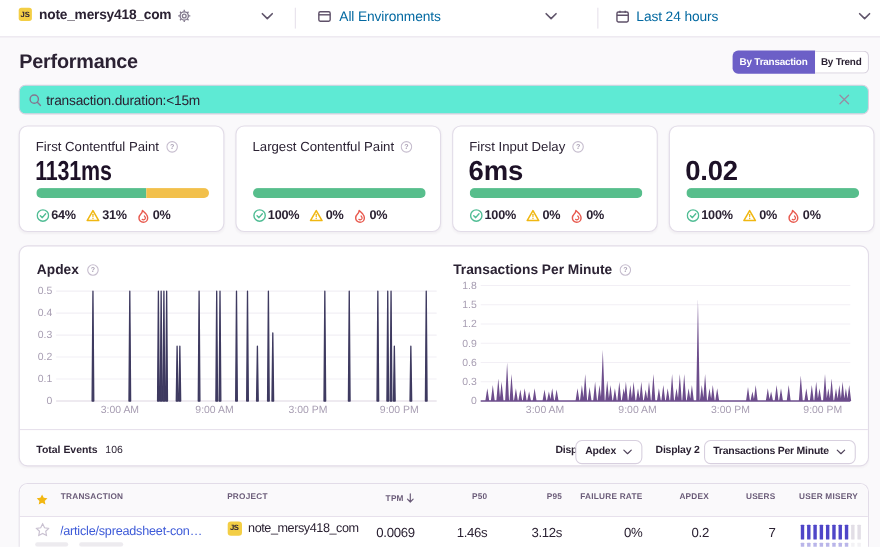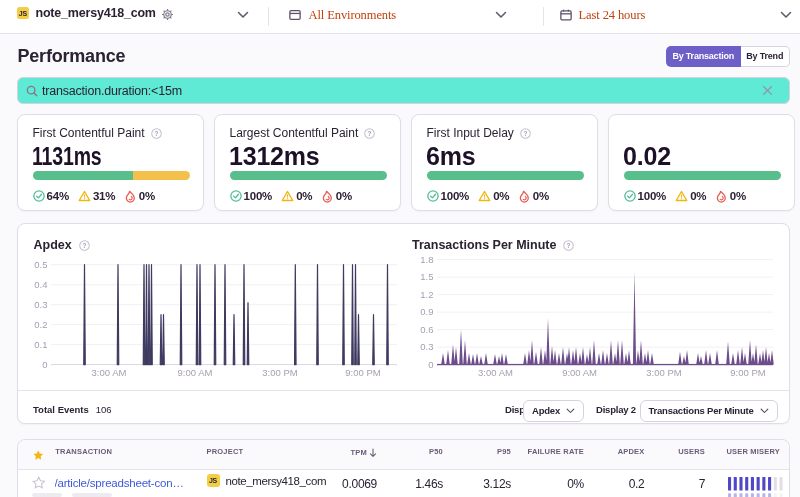--- a/index.html
+++ b/index.html
@@ -1,19 +1,19 @@
 <!DOCTYPE html>
 <html><head><meta charset="utf-8"><style>
 * { margin:0; padding:0; box-sizing:border-box; white-space:nowrap; }
 html,body { width:800px; height:497px; }
 body { position:relative; background:#FAF9FB; font-family:"Liberation Sans", sans-serif; color:#2B2233; overflow:hidden; }
 .topbar { position:absolute; left:0; top:0; width:800px; height:34px; background:#fff; border-bottom:1px solid #E7E1EC; }
 .it { position:absolute; display:flex; align-items:center; }
 .tb-name { font-size:12.5px; font-weight:bold; color:#2B2233; letter-spacing:-0.2px; }
-.tb-sec { font-size:12.5px; color:#c2410c; letter-spacing:-0.1px;font-family:Liberation Serif, serif; }
+.tb-sec { font-size:12.5px; color:#0369a1; letter-spacing:-0.1px; }
 .vdiv { position:absolute; top:7px; width:1px; height:19px; background:#E7E1EC; }
 h1 { position:absolute; left:17.5px; top:46px; font-size:18px; font-weight:bold; color:#2B2233; letter-spacing:-0.2px; }
 .toggle { position:absolute; left:666px; top:45.5px; height:21px; display:flex; font-weight:bold; font-size:9px; }
 .tg1 { width:74.5px; background:#6C5FC7; color:#fff; border-radius:5px 0 0 5px; display:flex; align-items:center; justify-content:center; letter-spacing:-0.2px; }
 .tg2 { width:49.5px; background:#fff; color:#2B2233; border-radius:0 5px 5px 0; display:flex; align-items:center; justify-content:center; border:1px solid #D8D2DE; border-left:none; letter-spacing:-0.2px; }
 .search { position:absolute; left:17px; top:77px; width:773px; height:27px; background:#5eead4; border:1px solid #D8D0DF; border-radius:6px; display:flex; align-items:center; padding:0 16px 0 8px; }
 .search .q { font-size:12.5px; color:#2B2233; margin-left:4px; flex:1; letter-spacing:-0.2px; }
 .card { position:absolute; top:113.5px; width:187px; height:97.5px; background:#fff; border:1px solid #E2DCE8; border-radius:8px; padding:14px; box-shadow:0 1px 2px rgba(43,34,51,0.04); }
 .ctitle { position:absolute; left:14.5px; top:12px; height:13px; display:flex; align-items:center; font-size:12px; color:#2B2233; }
 .cvalue { position:absolute; left:14px; top:29px; font-size:25px; font-weight:bold; color:#1D1127; line-height:25px; letter-spacing:-0.2px; }
@@ -131,21 +131,20 @@
         <path d="M7.6 6.8 C8.3 7.5 8.7 8.2 8.6 9 A2 2 0 0 1 5.4 10.1" fill="none" stroke="#E85B50" stroke-width="1.25" stroke-linecap="round"></path>
       </svg>
       <span class="pct">0%</span>
     </div>
 </div>
 <div class="card" style="left:214px">
   <div class="ctitle">Largest Contentful Paint<span style="width:6px"></span><svg width="11" height="11" viewBox="0 0 12 12" style="flex:none">
         <circle cx="6" cy="6" r="5.2" fill="none" stroke="#C6BDCE" stroke-width="1.1"></circle>
         <text x="6" y="8.4" text-anchor="middle" font-size="7" font-weight="bold" fill="#A79DB2" font-family="Liberation Sans">?</text>
       </svg></div>
-  <div class="cvalue">1312ms</div>
   <div class="cbar">
       <div style="position:absolute;left:0;top:0;width:157.0px;height:9px;background:#57BE8C"></div>
     </div>
   <div class="cpcts">
       <svg width="12" height="12" viewBox="0 0 13 13" style="flex:none">
         <circle cx="6.5" cy="6.5" r="5.6" fill="none" stroke="#51BD95" stroke-width="1.4"></circle>
         <path d="M4 6.7 L5.9 8.5 L9.2 4.6" fill="none" stroke="#51BD95" stroke-width="1.4" stroke-linecap="round" stroke-linejoin="round"></path>
       </svg>
       <span class="pct">100%</span>
       <svg width="13" height="12" viewBox="0 0 14 13" style="flex:none">

